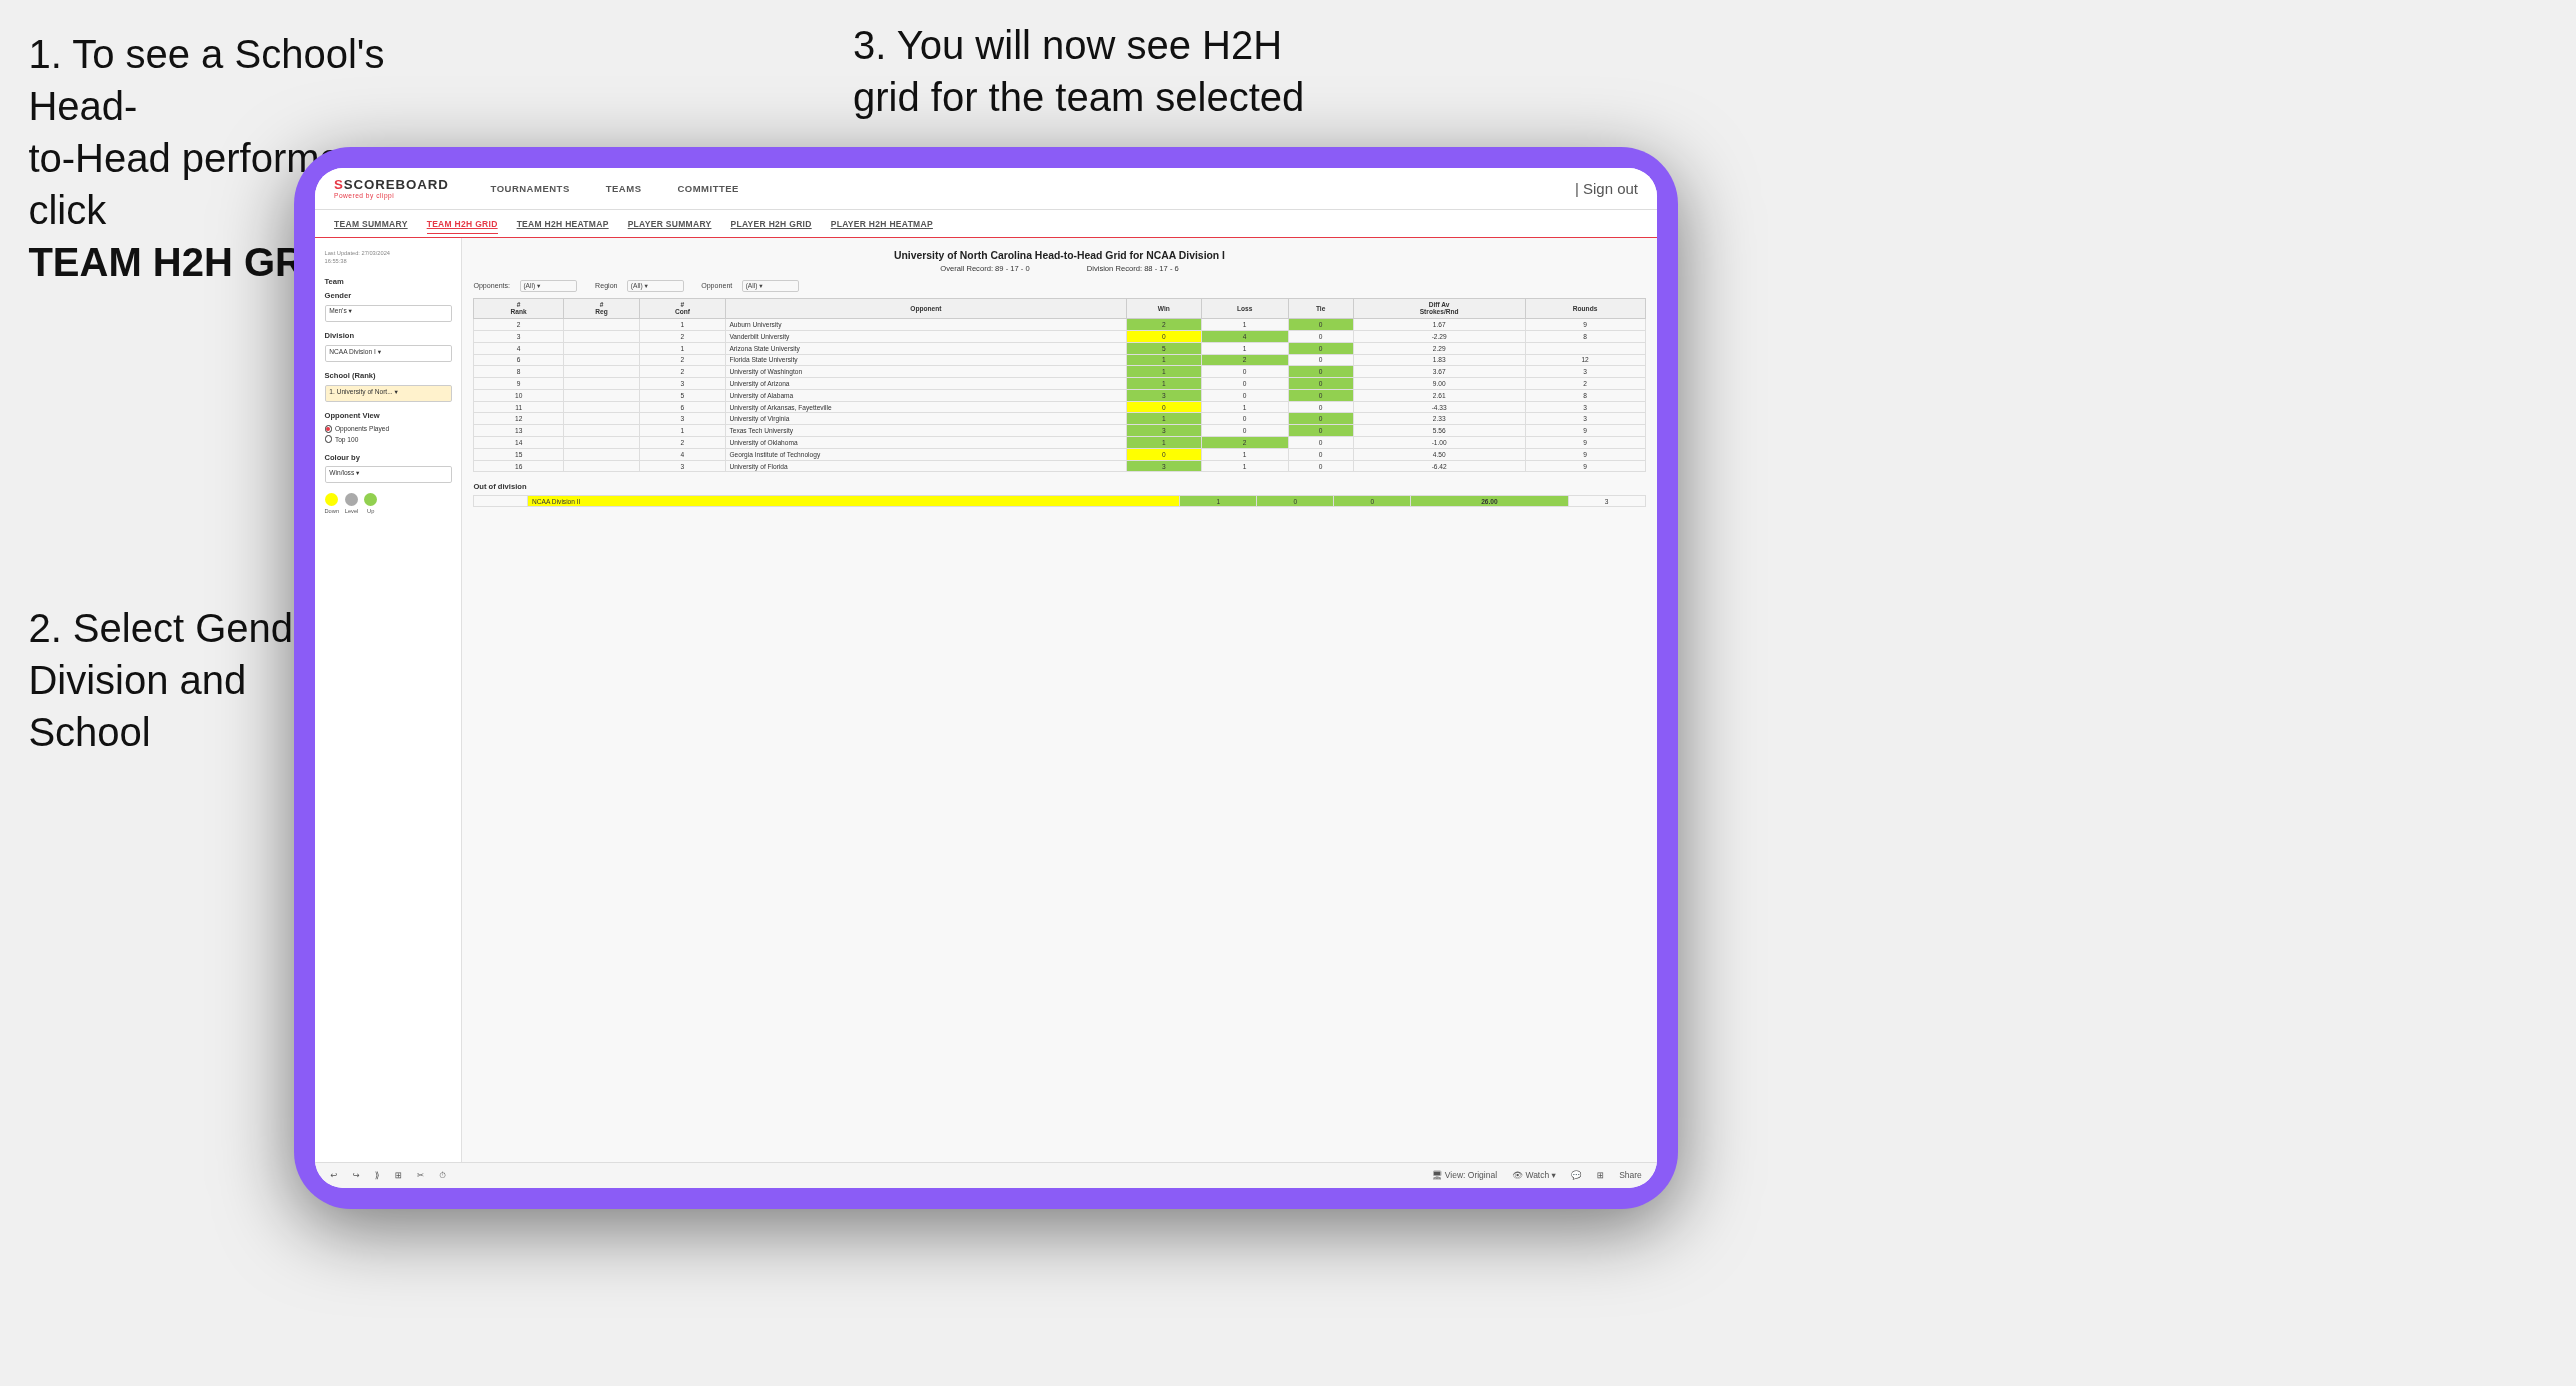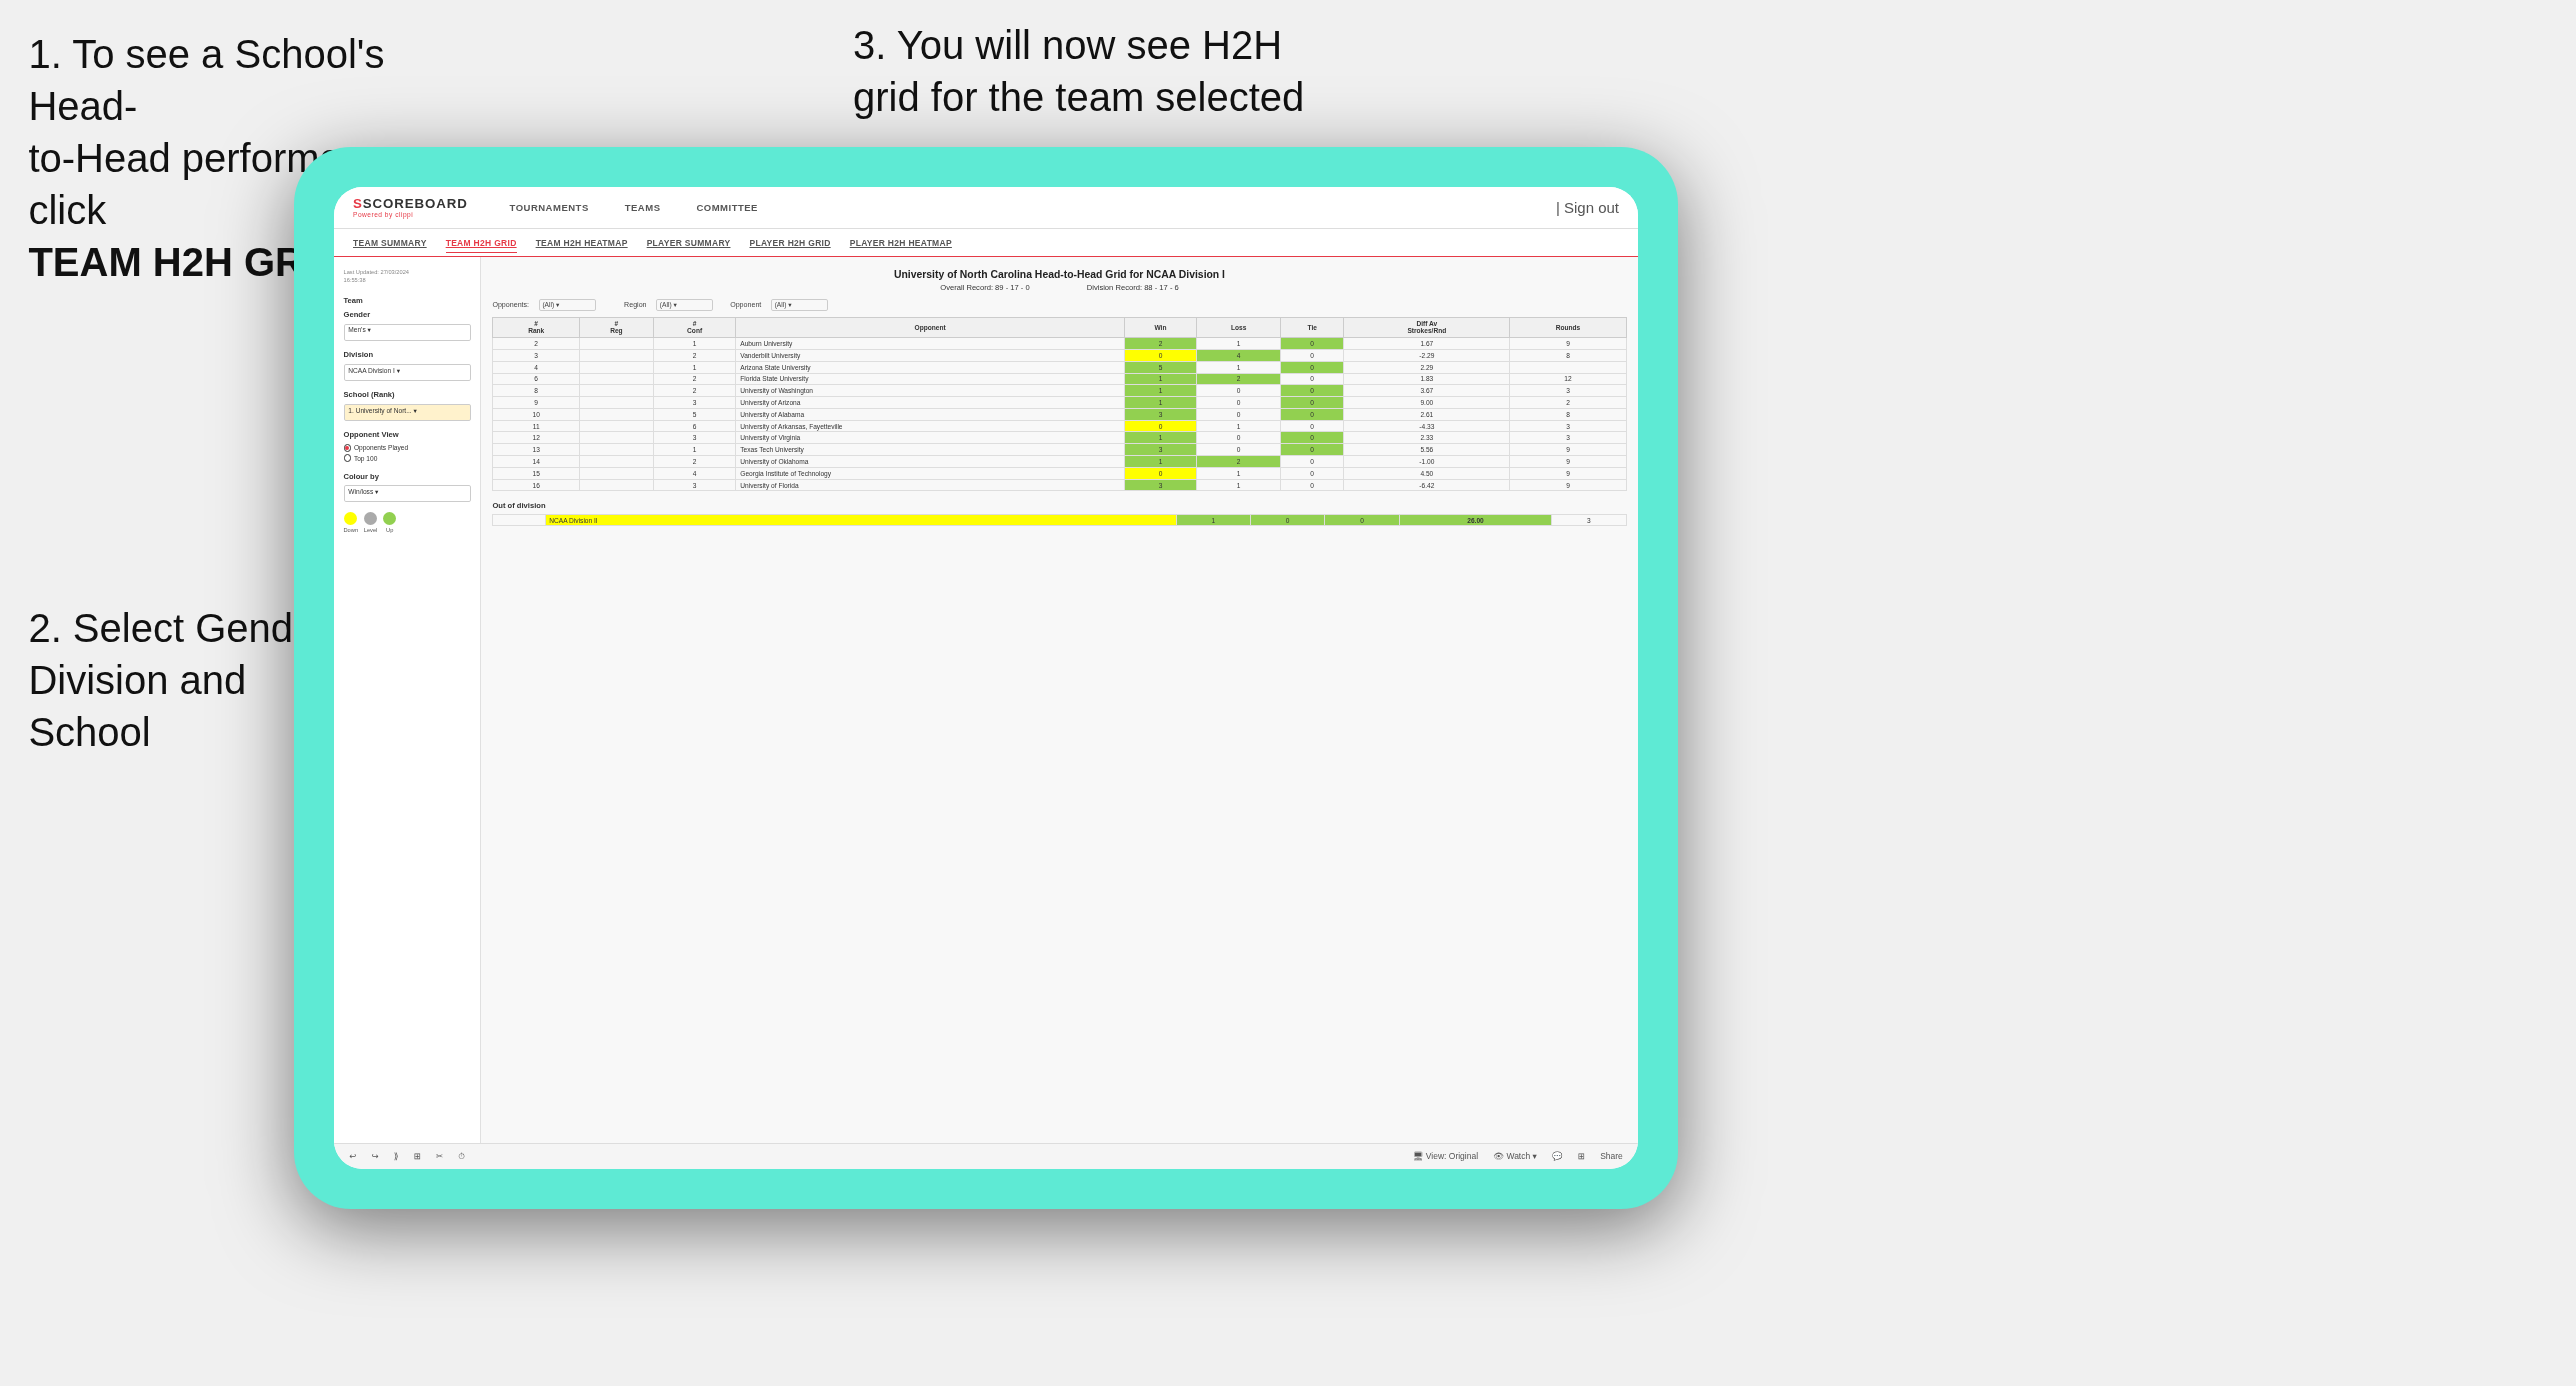--- a/index.html
+++ b/index.html
@@ -25,23 +25,23 @@
     .annotation-2 { top: 550px; left: 28.4px; width: 398px; }
     .annotation-3 { top: 19px; left: 853px; width: 569px; }
 
     
     .tablet-frame {
       position: absolute;
       top: 147px;
       left: 294px;
       width: 1384px;
       height: 1062px;
-      background: #5eead4;
+      background: #8b5cf6;
       border-radius: 57px;
-      padding: 40px;
+      padding: 21px;
       box-shadow: 0 19px 76px rgba(0,0,0,0.5);
     }
     .tablet-screen {
       width: 100%;
       height: 100%;
       background: #fff;
       border-radius: 28.4px;
       overflow: hidden;
       display: flex;
       flex-direction: column;
@@ -435,21 +435,21 @@
         <div class="grid-records">
           <span>Overall Record: 89 - 17 - 0</span>
           <span>Division Record: 88 - 17 - 6</span>
         </div>
 
         <div class="filter-row">
           <span>Opponents:</span>
           <div class="fake-select" style="display:inline-block;min-width:57px;font-size:6.6px;border:0.9px solid #ccc;padding:0.9px 2.8px;border-radius:1.9px;">
             <span>(All)</span> ▾
           </div>
-          <span style="margin-left:19px;">Region</span>
+          <span style="margin-left:9px;">Region</span>
           <div class="fake-select" style="display:inline-block;min-width:57px;font-size:6.6px;border:0.9px solid #ccc;padding:0.9px 2.8px;border-radius:1.9px;">
             <span>(All)</span> ▾
           </div>
           <span style="margin-left:7.6px;">Opponent</span>
           <div class="fake-select" style="display:inline-block;min-width:57px;font-size:6.6px;border:0.9px solid #ccc;padding:0.9px 2.8px;border-radius:1.9px;">
             <span>(All)</span> ▾
           </div>
         </div>
 
         <table class="h2h-table">

